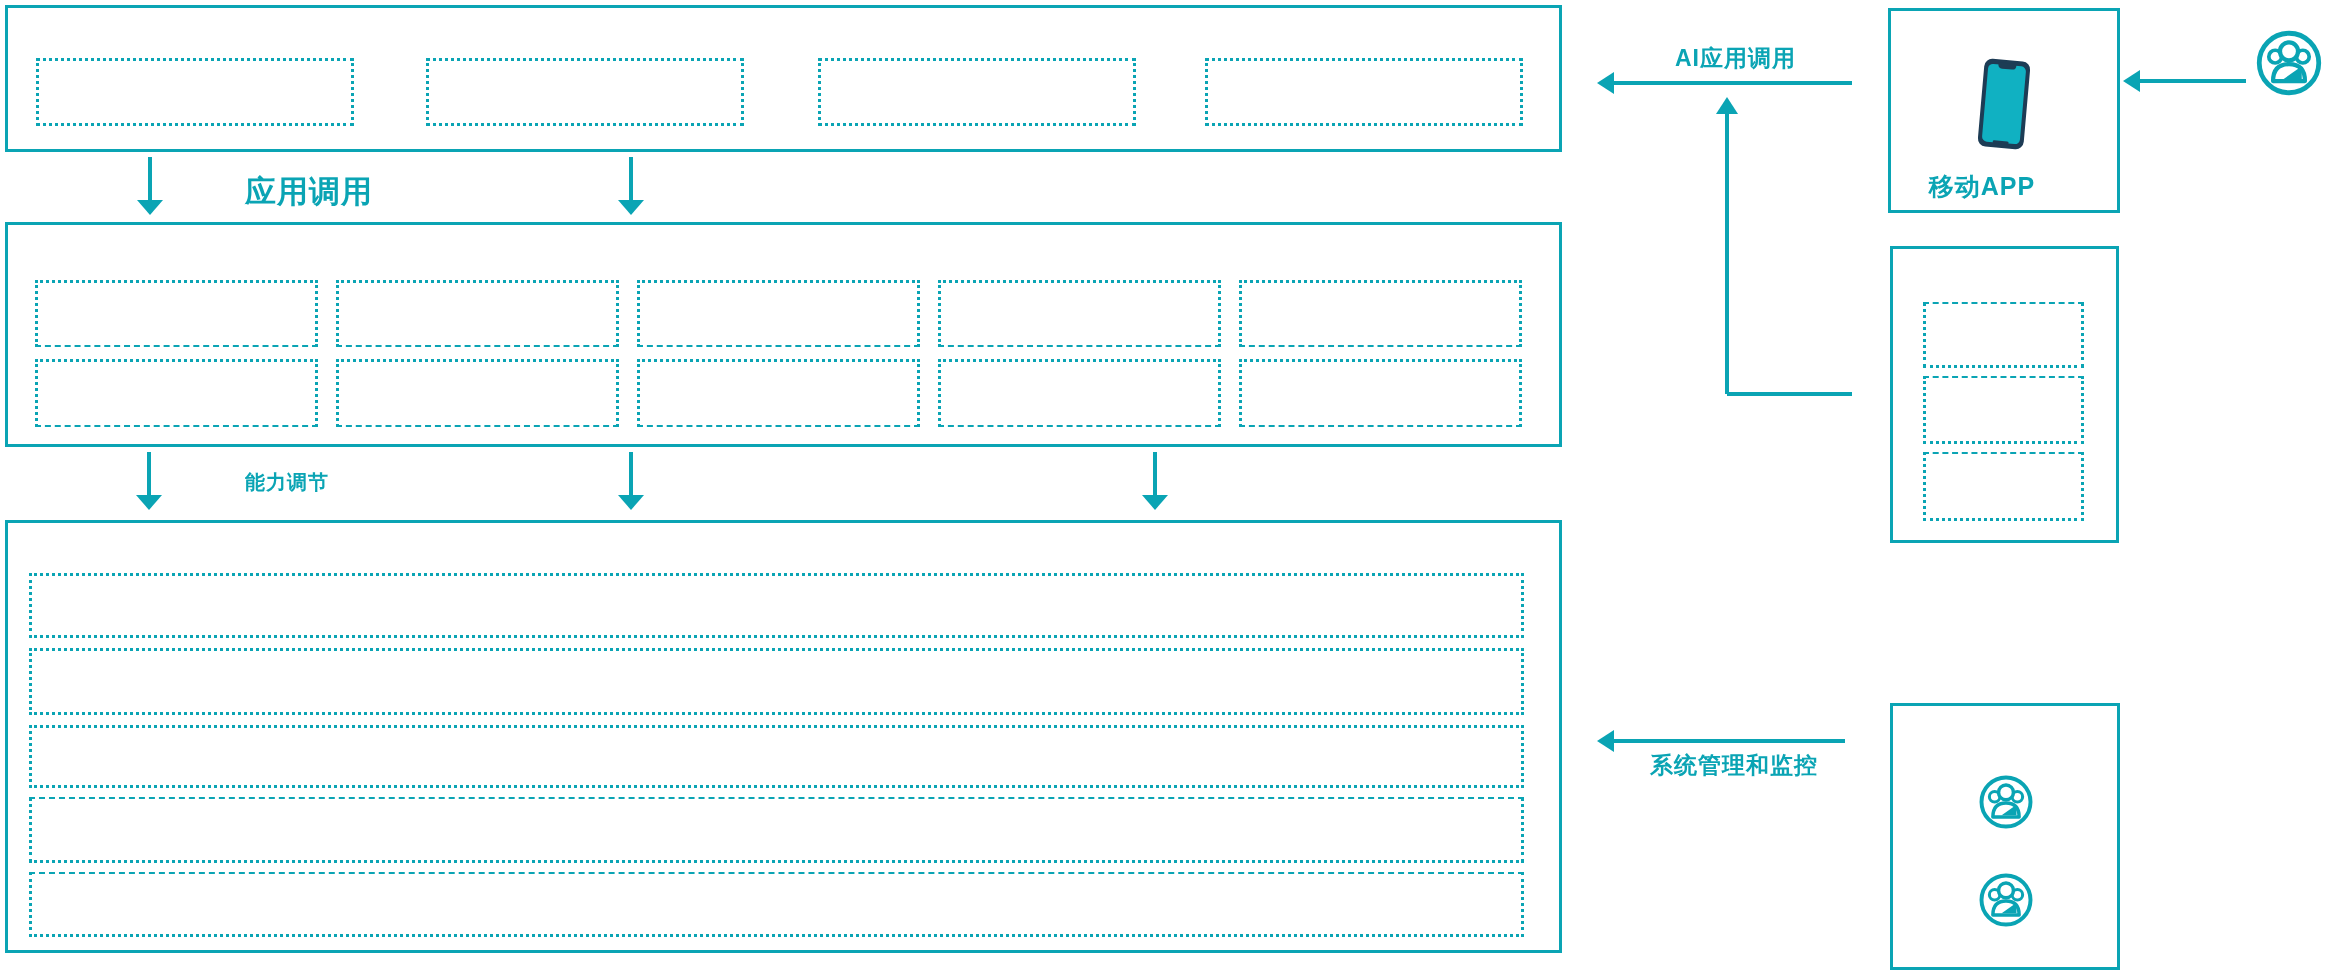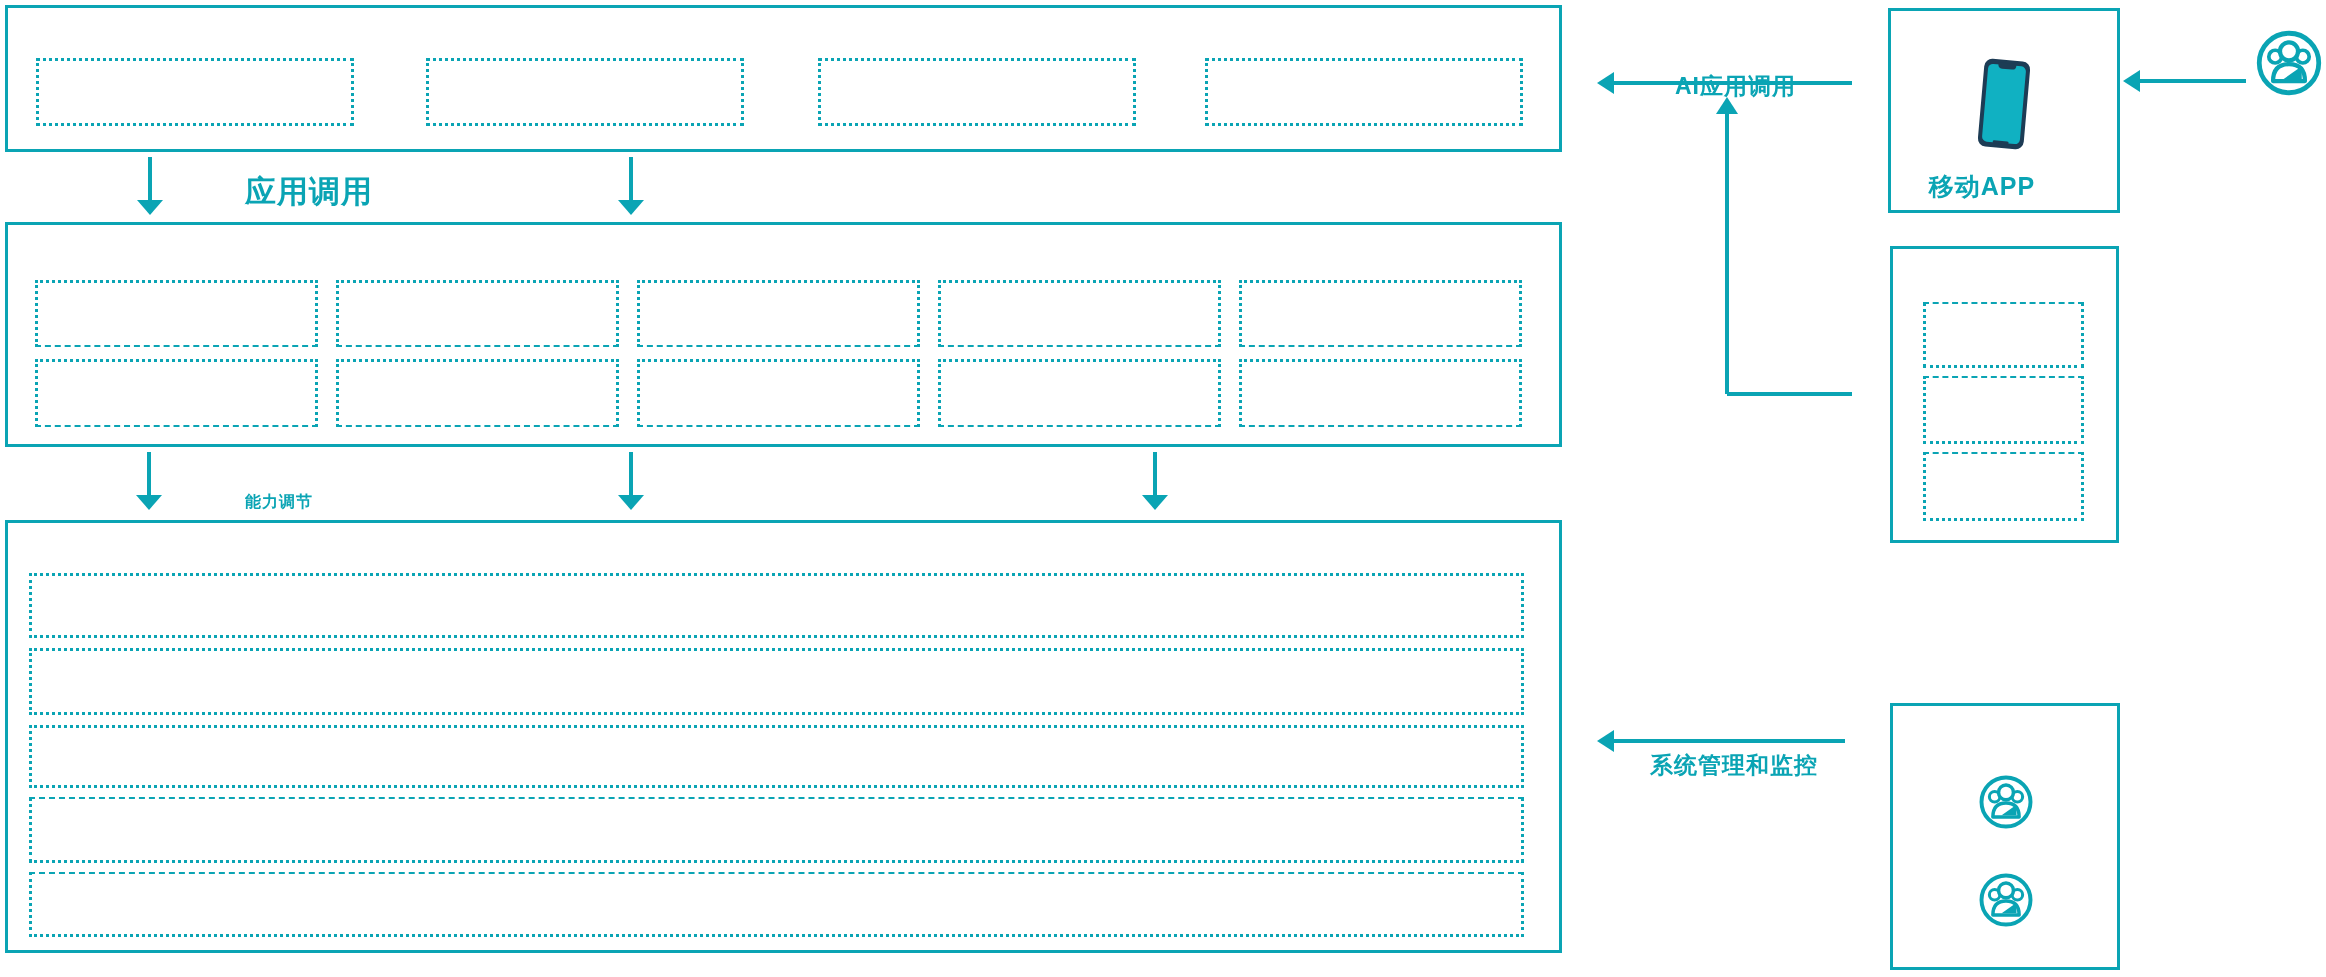--- a/index.html
+++ b/index.html
@@ -136,22 +136,22 @@
   <svg class="icon-svg" style="left:1978px;top:872px;" width="56" height="56" viewBox="0 0 64 64">
     <circle cx="32" cy="32" r="28" fill="none" stroke="#0aa4b4" stroke-width="4.5"></circle>
     <circle cx="19" cy="26" r="6" fill="#fff" stroke="#0aa4b4" stroke-width="3.5"></circle>
     <circle cx="45" cy="26" r="6" fill="#fff" stroke="#0aa4b4" stroke-width="3.5"></circle>
     <circle cx="32" cy="21" r="8.5" fill="#fff" stroke="#0aa4b4" stroke-width="4"></circle>
     <path d="M17,49 Q17,33 32,33 Q47,33 47,49 Z" fill="#fff" stroke="#0aa4b4" stroke-width="4" stroke-linejoin="round"></path>
     <polygon points="27,47 44,47 44,35" fill="#0aa4b4"></polygon>
   </svg>
 
   <div class="flabel" style="left:245px;top:176px;font-size:31px;">应用调用</div>
-  <div class="flabel" style="left:245px;top:472px;font-size:16px;margin-top:22px;">能力调节</div>
-  <div class="flabel" style="left:1675px;top:47px;margin-top:28px;">AI应用调用</div>
+  <div class="flabel" style="left:245px;top:472px;font-size:20px;">能力调节</div>
+  <div class="flabel" style="left:1675px;top:47px;">AI应用调用</div>
   <div class="flabel" style="left:1650px;top:754px;">系统管理和监控</div>
 
   <svg class="overlay" viewBox="0 0 2326 977">
 
     <g>
       <line x1="150" y1="157" x2="150" y2="201"></line>
       <polygon points="137,200 163,200 150,215"></polygon>
     </g>
     <g>
       <line x1="631" y1="157" x2="631" y2="201"></line>

